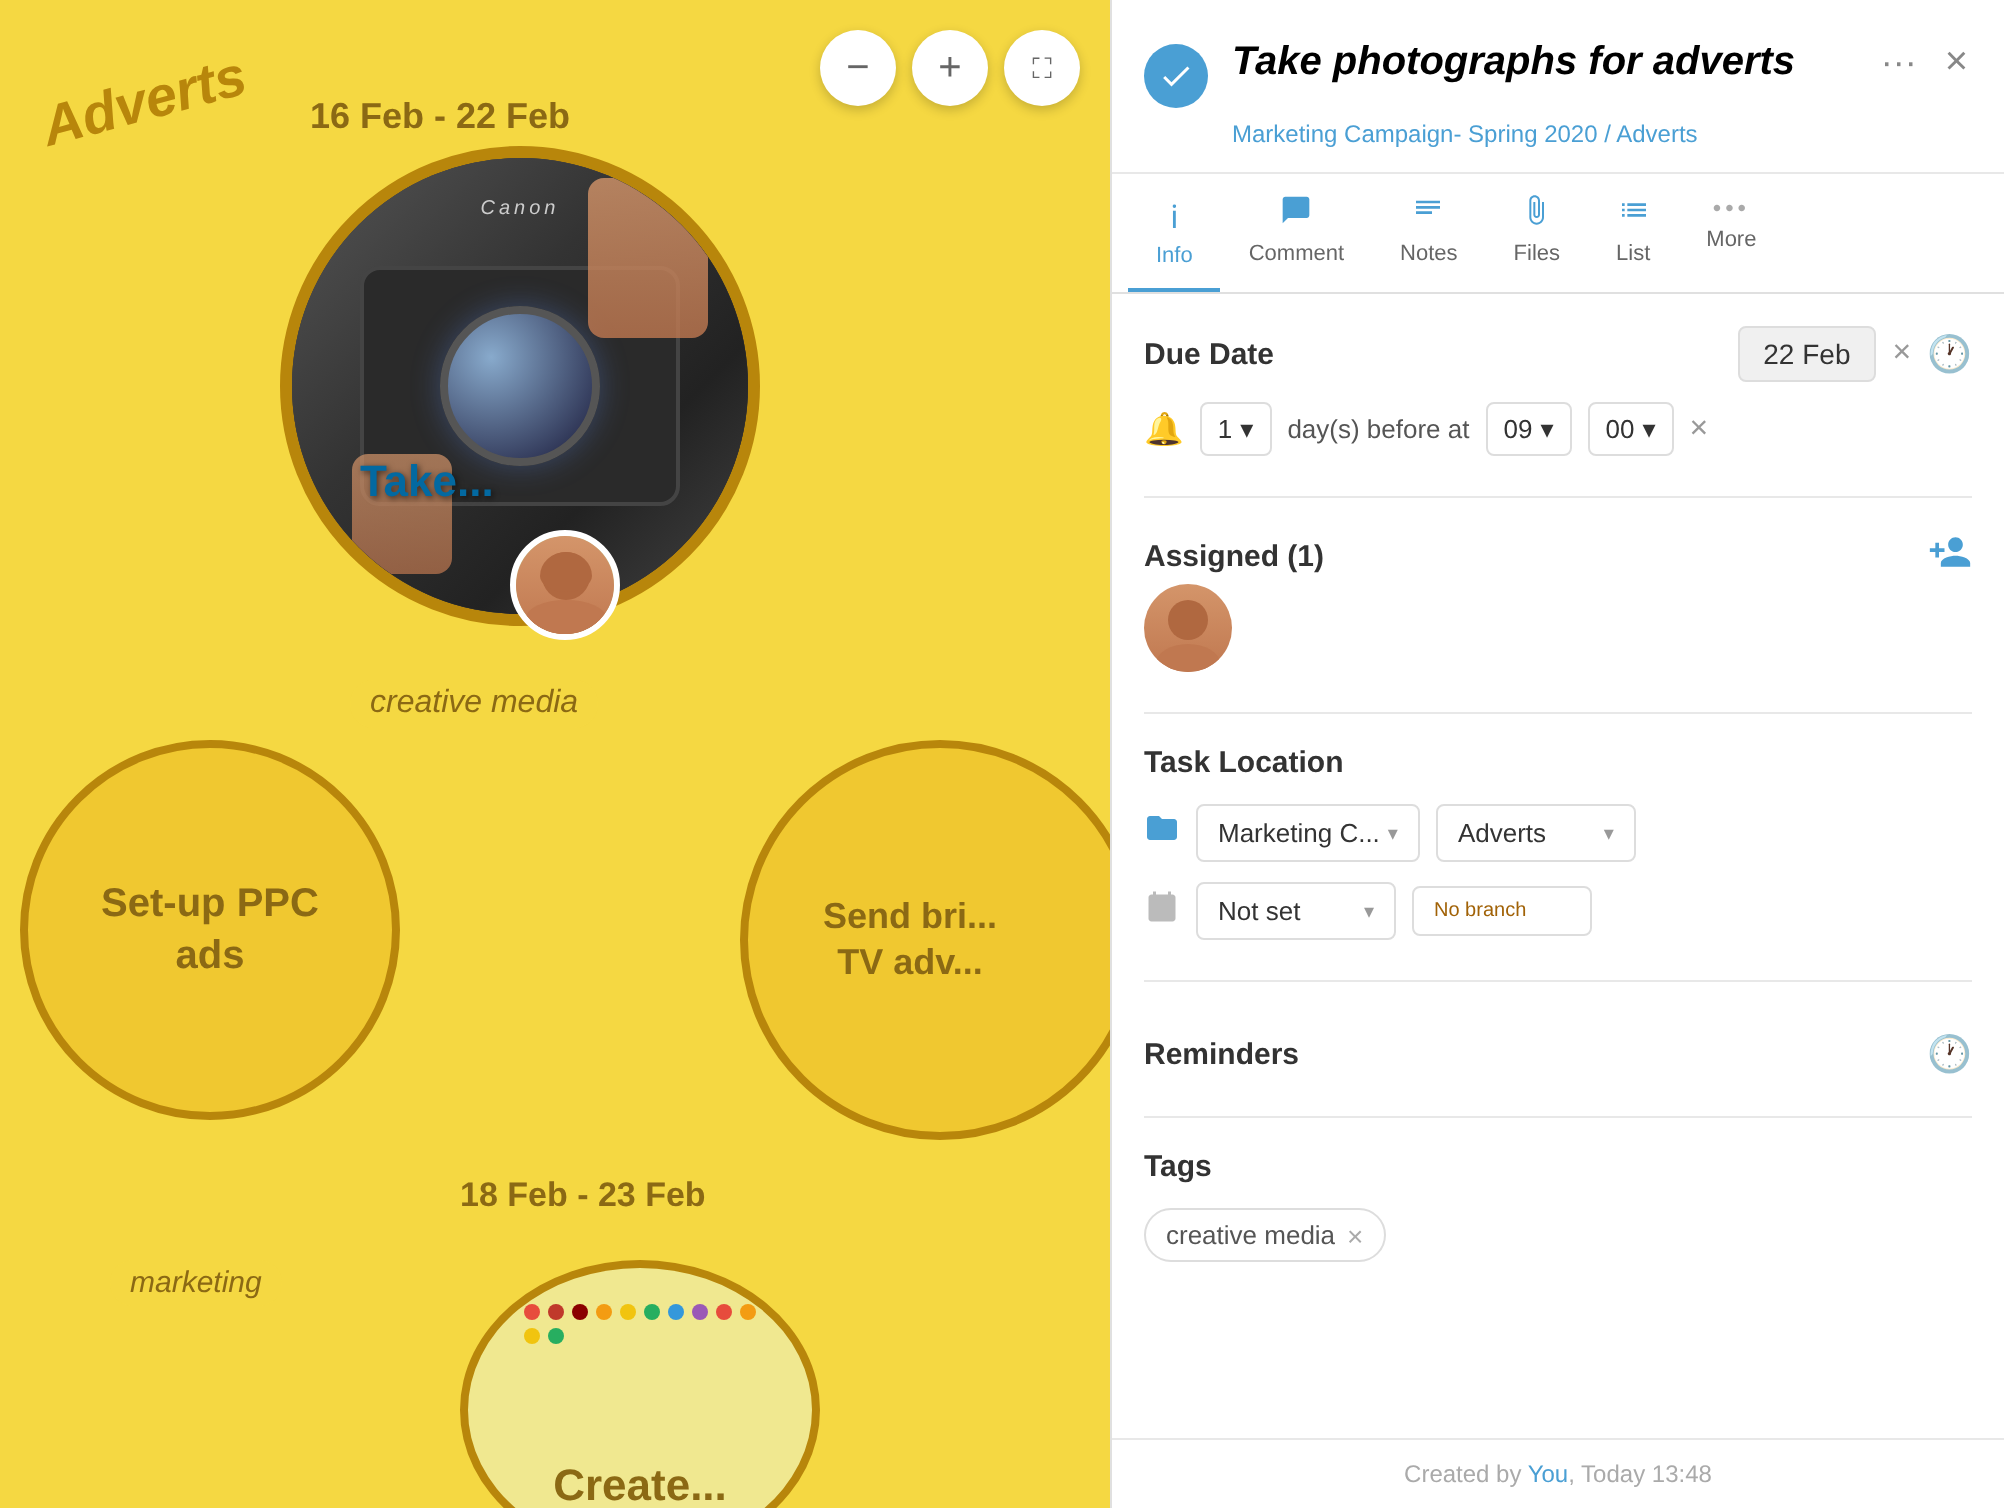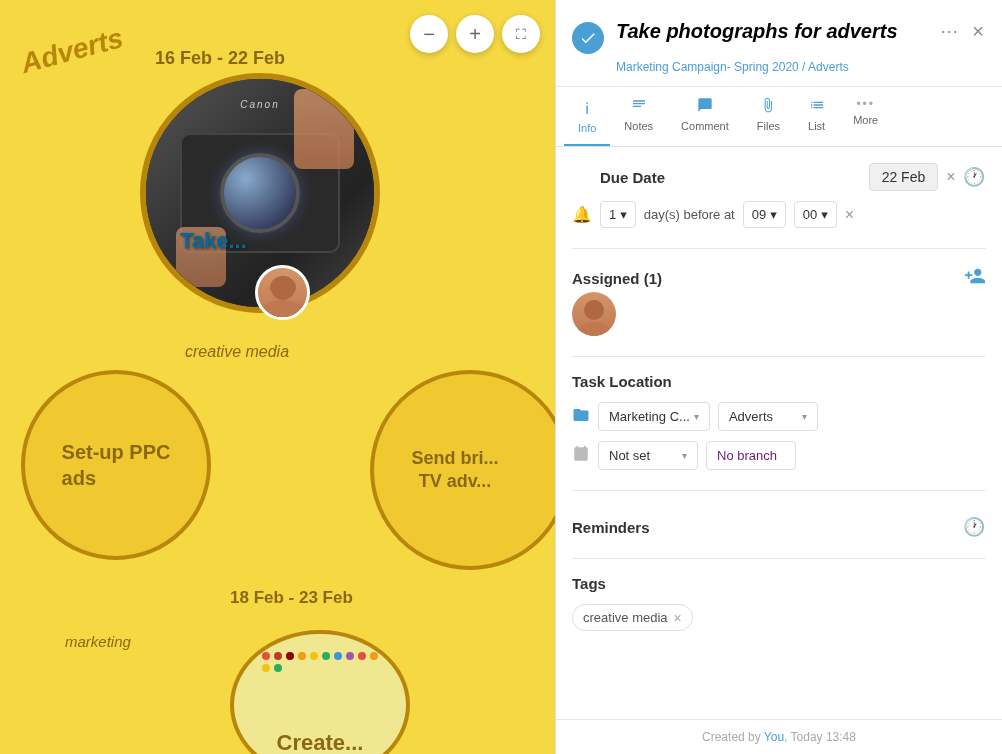--- a/index.html
+++ b/index.html
@@ -132,30 +132,30 @@
       font-style: italic;
       background: rgba(245, 216, 66, 0.9);
       padding: 3px 10px;
       border-radius: 12px;
     }
 
     
     .ppc-circle {
       position: absolute;
       top: 370px;
-      left: 21px;
+      left: 10px;
       width: 190px;
       height: 190px;
       border-radius: 50%;
       background: #f0c830;
       border: 4px solid #b8860b;
       display: flex;
       align-items: center;
       justify-content: center;
-      text-align: left;
+      text-align: center;
     }
 
     .ppc-text {
       font-size: 20px;
       font-weight: 700;
       color: #8B6914;
       line-height: 1.3;
     }
 
     
@@ -406,21 +406,20 @@
     .section-title {
       font-size: 15px;
       font-weight: 600;
       color: #333;
     }
 
     .due-date-row {
       display: flex;
       align-items: center;
       gap: 8px;
-      margin-left: 28px;
     }
 
     .date-badge {
       background: #f0f0f0;
       border: 1px solid #ddd;
       border-radius: 4px;
       padding: 5px 12px;
       font-size: 14px;
       color: #333;
     }
@@ -542,22 +541,22 @@
       font-size: 13px;
       background: white;
       cursor: pointer;
       display: flex;
       align-items: center;
       gap: 4px;
       min-width: 90px;
     }
 
     .no-branch-text {
-      font-size: 13px;
-      color: #701a75;
+      font-size: 10px;
+      color: #a16207;
     }
 
     .branch-icon {
       font-size: 14px;
       color: #bbb;
     }
 
     
     .reminders-header {
       display: flex;
@@ -731,32 +730,32 @@
   </div>
 
   <div class="tabs">
     <div class="tab active">
       <span class="tab-icon">ℹ</span>
       <span class="tab-label">Info</span>
     </div>
     <div class="tab">
       <span class="tab-icon">
         <svg width="16" height="16" viewBox="0 0 24 24" fill="#4a9fd4">
+            <path d="M20 2H4c-1.1 0-2 .9-2 2v18l4-4h14c1.1 0 2-.9 2-2V4c0-1.1-.9-2-2-2z"></path>
+          </svg>
+      </span>
+      <span class="tab-label">Comment</span>
+    </div>
+    <div class="tab">
+      <span class="tab-icon">
+        <svg width="16" height="16" viewBox="0 0 24 24" fill="#4a9fd4">
             <path d="M3 5h18v2H3V5zm0 4h18v2H3V9zm0 4h12v2H3v-2z"></path>
           </svg>
       </span>
       <span class="tab-label">Notes</span>
-    </div>
-    <div class="tab">
-      <span class="tab-icon">
-        <svg width="16" height="16" viewBox="0 0 24 24" fill="#4a9fd4">
-            <path d="M20 2H4c-1.1 0-2 .9-2 2v18l4-4h14c1.1 0 2-.9 2-2V4c0-1.1-.9-2-2-2z"></path>
-          </svg>
-      </span>
-      <span class="tab-label">Comment</span>
     </div>
     <div class="tab">
       <span class="tab-icon">
         <svg width="16" height="16" viewBox="0 0 24 24" fill="#4a9fd4">
             <path d="M16.5 6v11.5c0 2.21-1.79 4-4 4s-4-1.79-4-4V5c0-1.38 1.12-2.5 2.5-2.5s2.5 1.12 2.5 2.5v10.5c0 .55-.45 1-1 1s-1-.45-1-1V6H10v9.5c0 1.38 1.12 2.5 2.5 2.5s2.5-1.12 2.5-2.5V5c0-2.21-1.79-4-4-4S7 2.79 7 5v12.5c0 3.04 2.46 5.5 5.5 5.5s5.5-2.46 5.5-5.5V6h-1.5z"></path>
           </svg>
       </span>
       <span class="tab-label">Files</span>
     </div>
     <div class="tab">

